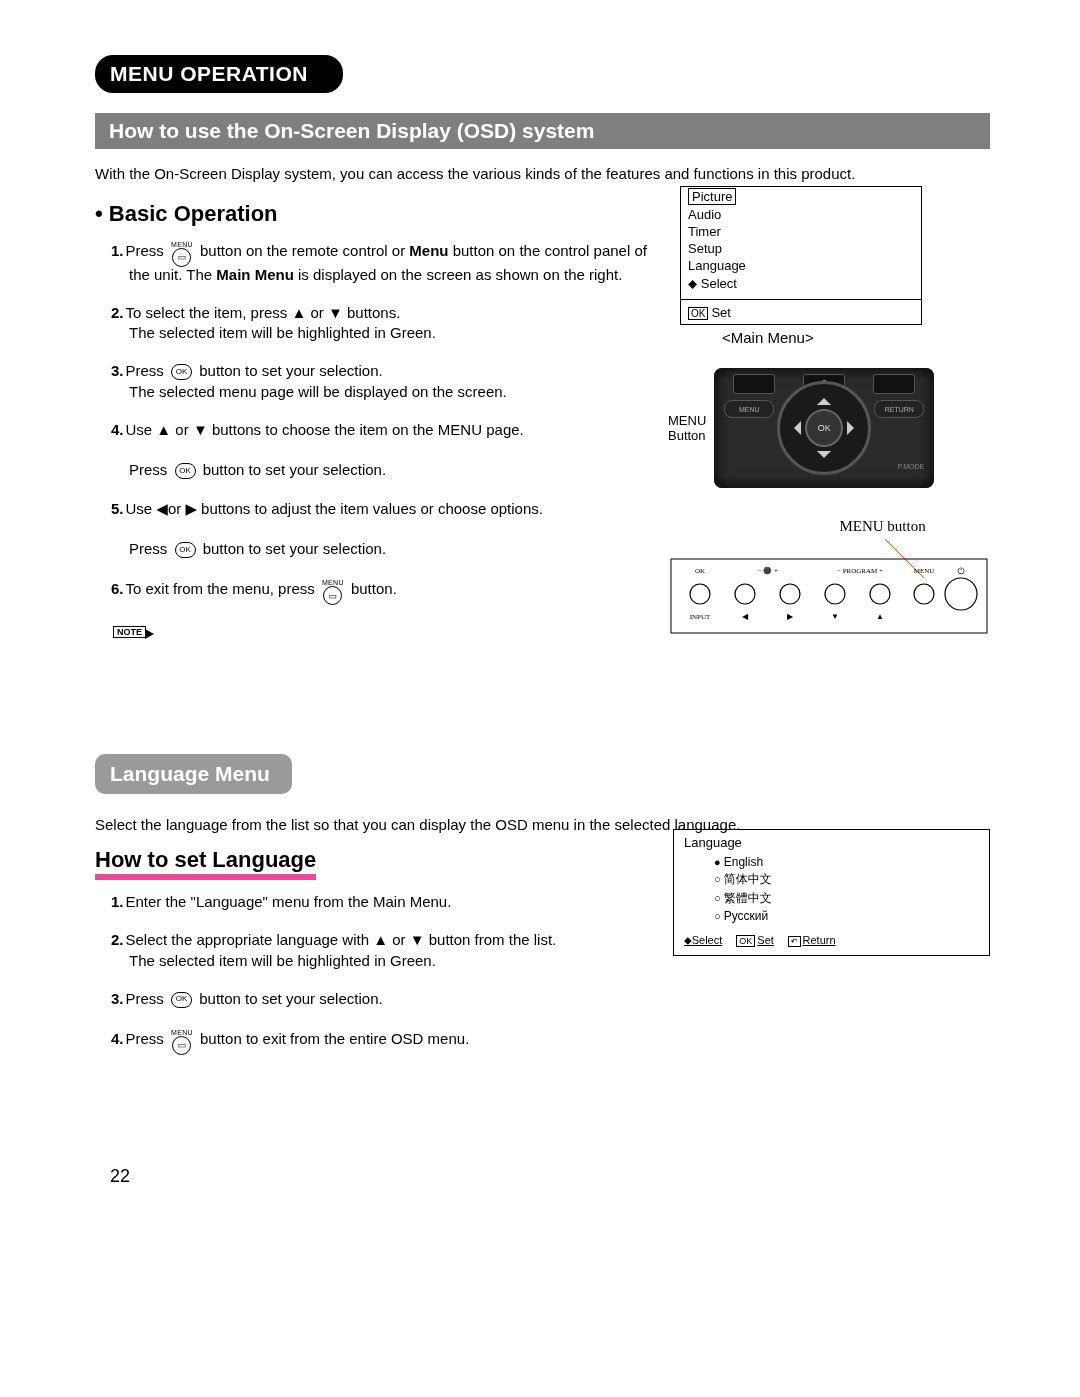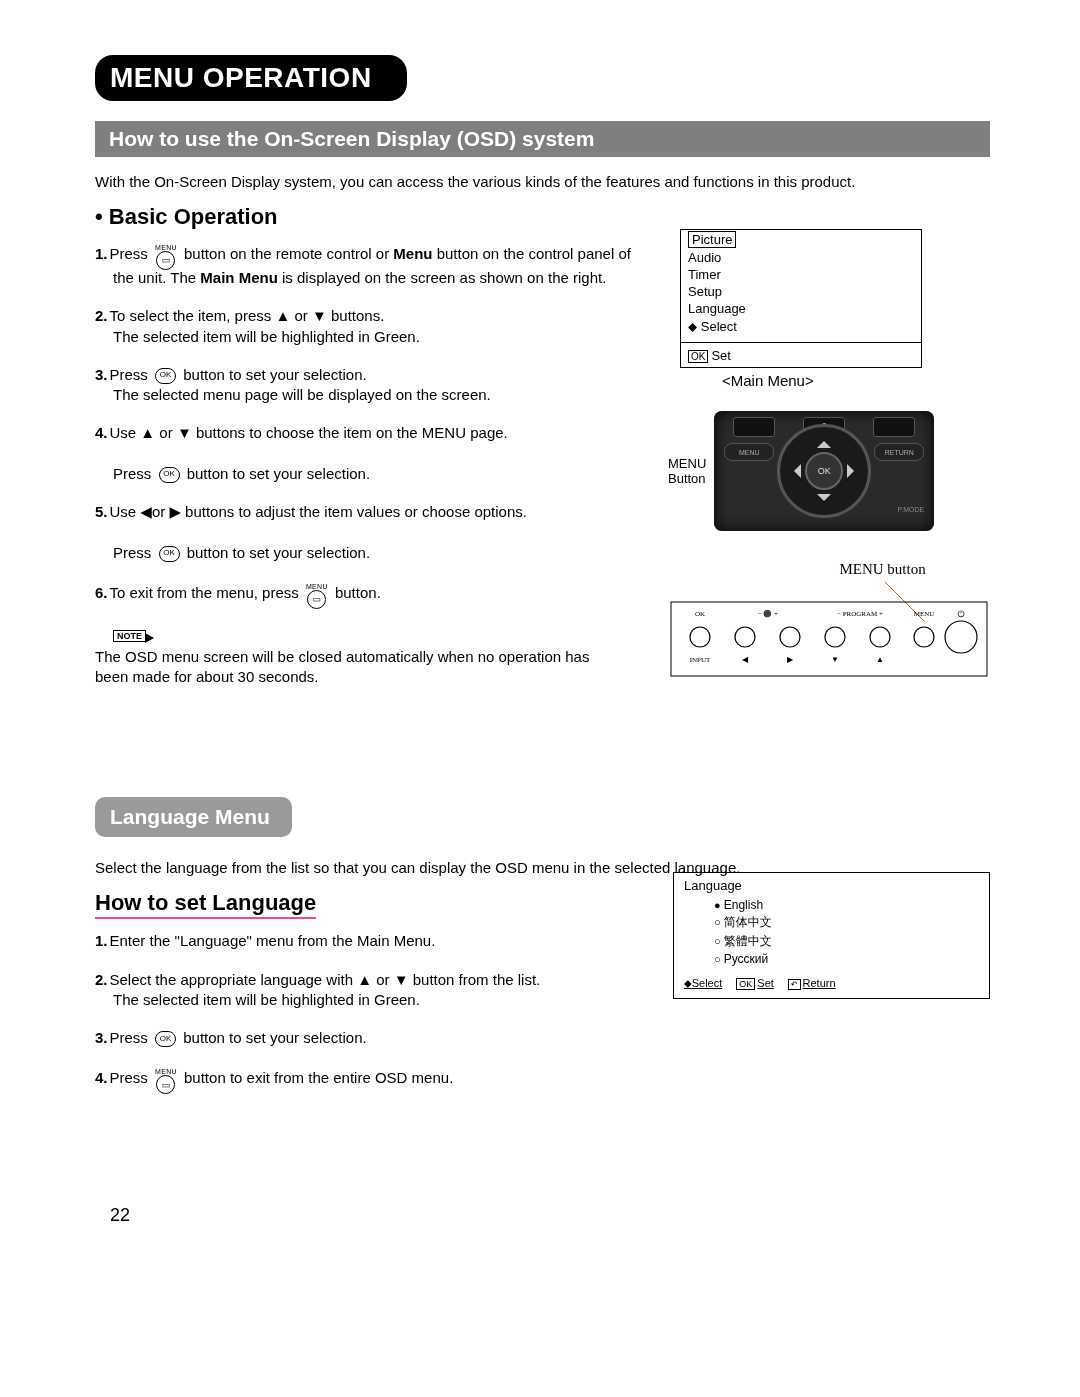--- a/index.html
+++ b/index.html
@@ -9,21 +9,21 @@
     width: 1080px;
     box-sizing: border-box;
     color: #000;
     background: #fff;
   }
   .section-title-pill {
     display: inline-block;
     background: #000;
     color: #fff;
     font-weight: bold;
-    font-size: 28px;
+    font-size: 21px;
     padding: 7px 35px 7px 15px;
     border-radius: 18px;
     letter-spacing: 0.5px;
     text-align: right;
   }
   .gray-bar {
     background: #7f7f7f;
     color: #fff;
     font-weight: bold;
     font-size: 21px;
@@ -35,40 +35,40 @@
     background: #9a9a9a;
     padding: 8px 22px 8px 15px;
     border-radius: 10px;
   }
   .intro {
     font-size: 15px;
     margin: 16px 0 4px 0;
   }
   .content-row {
     display: flex;
-    align-items: flex-end;
+    align-items: center;
     gap: 30px;
   }
   .left-col { flex: 1; min-width: 0;}
   .right-col { width: 310px; flex-shrink: 0;}
   .sub-heading {
     font-weight: bold;
     font-size: 22px;
     margin: 10px 0 4px 0;
   }
   .bullet::before { content: "• "; }
   ol.steps {
     list-style: none;
     padding: 0;
     margin: 0;
   }
   ol.steps > li {
     font-size: 15px;
     line-height: 1.35;
-    margin: 12px 0 18px 0;
+    margin: 12px 0 18px 16px;
     padding-left: 18px;
   }
   ol.steps > li .num {
     font-weight: bold;
     margin-left: -18px;
     margin-right: 2px;
   }
   .icon-menu {
     display: inline-flex;
     flex-direction: column;
@@ -160,21 +160,21 @@
   .remote .s3{ right:19px; top:6px;}
   .remote .pmode{ position:absolute; right:10px; bottom:18px; color:#888; font-size:7px;}
   
   .panel-wrap { margin-top: 30px; margin-left: -10px; font-family: Liberation Serif, serif;}
   .panel-caption { font-size:15px; margin-bottom:4px; text-align:center; margin-left: 105px;}
   .panel-svg { display:block;}
   
   .lang-heading {
     font-weight: bold;
     font-size: 22px;
-    border-bottom: 2px solid #ec4899;
+    border-bottom: 6px solid #ec4899;
     display: inline-block;
     padding-bottom: 1px;
     margin-top: 10px;
   }
   .lang-row { display:flex; align-items:flex-start; gap:20px; margin-top:4px;}
   .lang-osd {
     border:1px solid #000;
     width: 295px;
     font-size: 13px;
     padding: 5px 10px 8px 10px;
@@ -243,21 +243,20 @@
             <span class="tiny">MENU</span>
             <span class="circ">▭</span>
           </span>
         <span> button.</span>
       </li>
     </ol>
 
     <div style="margin-top:8px;padding-left:18px;">
       <span class="note-badge">NOTE</span>
     </div>
-    <div class="note-text">The OSD menu screen will be closed automatically when no operation has been made for about 30 seconds.</div>
   </div>
 
   <div class="right-col">
 
     <div class="osd-box">
       <div class="item"><span class="sel">Picture</span></div>
       <div class="item">Audio</div>
       <div class="item">Timer</div>
       <div class="item">Setup</div>
       <div class="item">Language</div>

